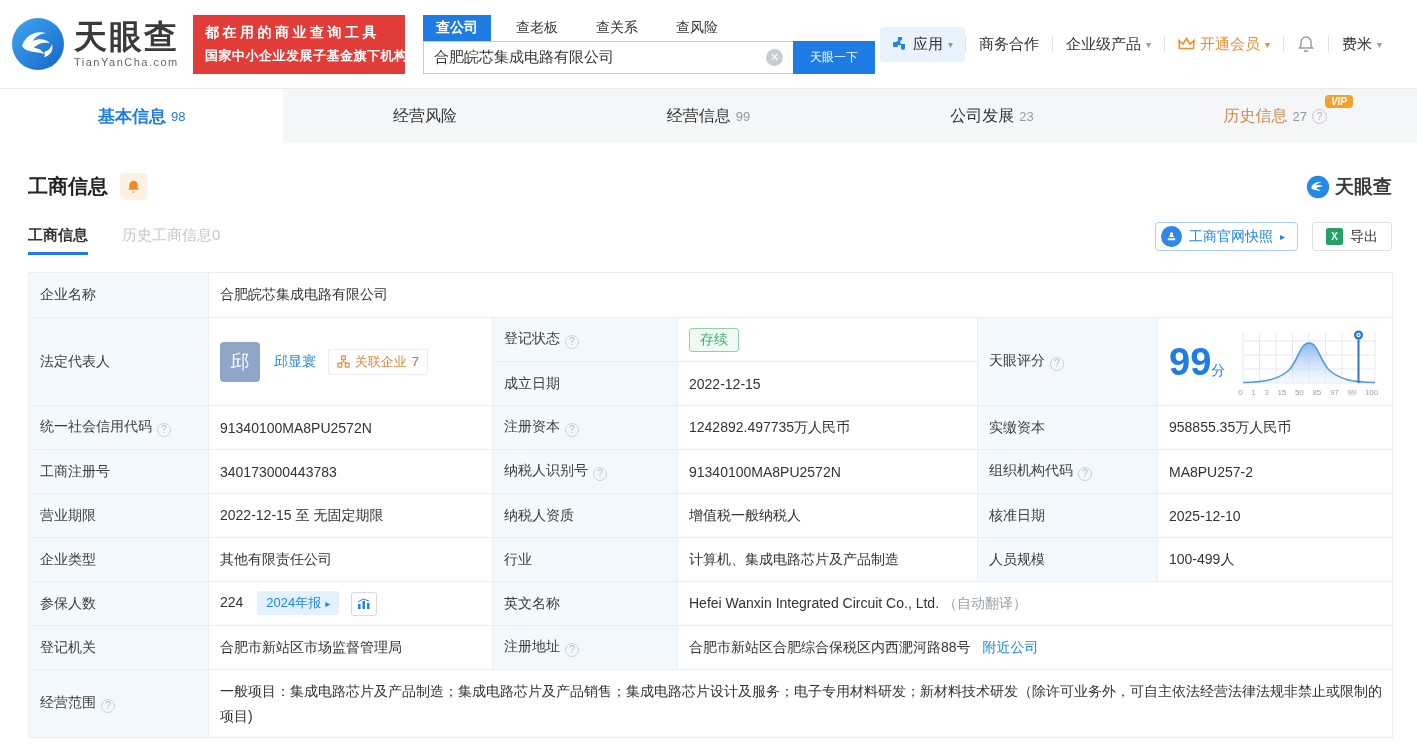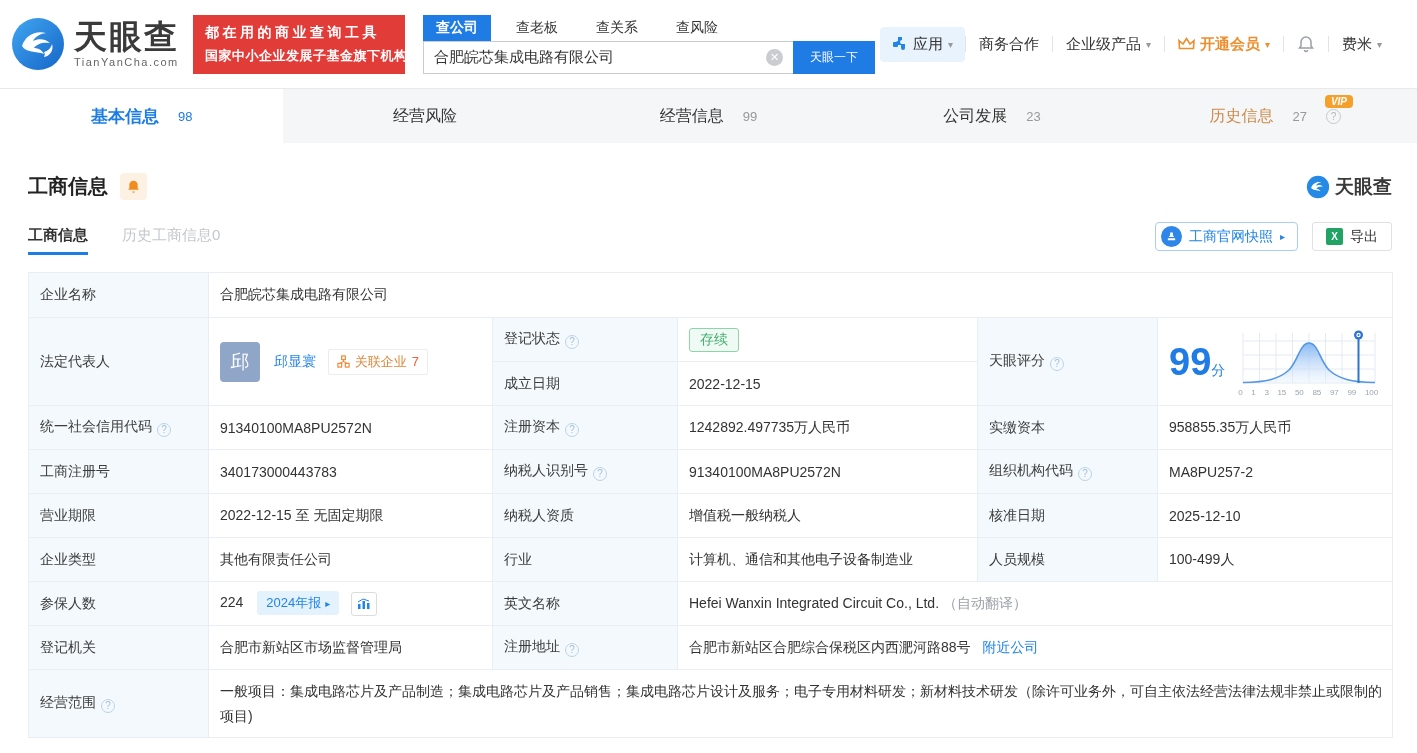--- a/index.html
+++ b/index.html
@@ -21,27 +21,27 @@
   .stab.active { background:#1f7ce4; color:#fff; font-weight:bold; }
   .sbox { display:flex; height:33px; }
   .sinput { flex:1; border:1px solid #c6cdd4; border-right:none; font-size:15px; padding:0 30px 0 10px; outline:none; color:#333; }
   .sclear { width:0; position:relative; }
   .sclear span { position:absolute; right:10px; top:8px; width:17px; height:17px; border-radius:50%; background:#c9ccd1; color:#fff; font-size:11px; display:flex; align-items:center; justify-content:center; cursor:pointer; }
   .sbtn { width:82px; background:#1f7ce4; color:#fff; border:none; font-size:12px; cursor:pointer; }
   .hright { margin-left:auto; display:flex; align-items:center; font-size:15px; color:#333; }
   .hitem { display:flex; align-items:center; gap:5px; padding:0 13px; cursor:pointer; white-space:nowrap; }
   .hsep { width:1px; height:16px; background:#e3e3e3; }
   .app-pill { background:#e9f3fd; border-radius:4px; padding:8px 12px; }
-  .vip-orange { color:#ee8f2f; font-weight:bold; }
+  .vip-orange { color:#ee8f2f; font-weight:normal; }
   .caret { font-size:10px; color:#999; }
   .caret.o { color:#ee8f2f; }
 
   
   .ntabs { height:55px; background:#f5f6f7; border-top:1px solid #e9e9e9; display:flex; }
-  .ntab { flex:1; display:flex; align-items:center; justify-content:center; gap:19px; font-size:16px; color:#333; cursor:pointer; position:relative; }
+  .ntab { flex:1; display:flex; align-items:center; justify-content:center; gap:5px; font-size:16px; color:#333; cursor:pointer; position:relative; }
   .ntab .cnt { font-size:13px; color:#999; }
   .ntab.active { background:#fff; }
   .ntab.active .tl { color:#1c7ce6; font-weight:bold; font-size:17px; }
   .ntab.active .cnt { color:#1c7ce6; }
   .ntab.history .tl { color:#cd8a4b; }
   .vipbadge { position:absolute; top:6px; right:64px; background:#f5a02c; color:#fff; font-size:10px; font-weight:bold; font-style:italic; padding:1px 6px; border-radius:4px; }
   .qhelp { display:inline-flex; width:15px; height:15px; border:1px solid #c9c9c9; border-radius:50%; color:#b5b5b5; font-size:10px; align-items:center; justify-content:center; }
 
   
   .main { padding:30px 25px 0 28px; }
@@ -341,21 +341,21 @@
       <td class="val">2022-12-15 至 无固定期限</td>
       <td class="lbl">纳税人资质</td>
       <td class="val">增值税一般纳税人</td>
       <td class="lbl">核准日期</td>
       <td class="val">2025-12-10</td>
     </tr>
     <tr style="height:44px">
       <td class="lbl">企业类型</td>
       <td class="val">其他有限责任公司</td>
       <td class="lbl">行业</td>
-      <td class="val">计算机、通信和其他电子设备制造业</td>
+      <td class="val">计算机、集成电路芯片及产品制造</td>
       <td class="lbl">人员规模</td>
       <td class="val">100-499人</td>
     </tr>
     <tr style="height:44px">
       <td class="lbl">参保人数</td>
       <td class="val">
         <span>224</span>
         <span class="annbadge">
           <span>2024年报</span>
           <span class="arrow-r">▸</span>

